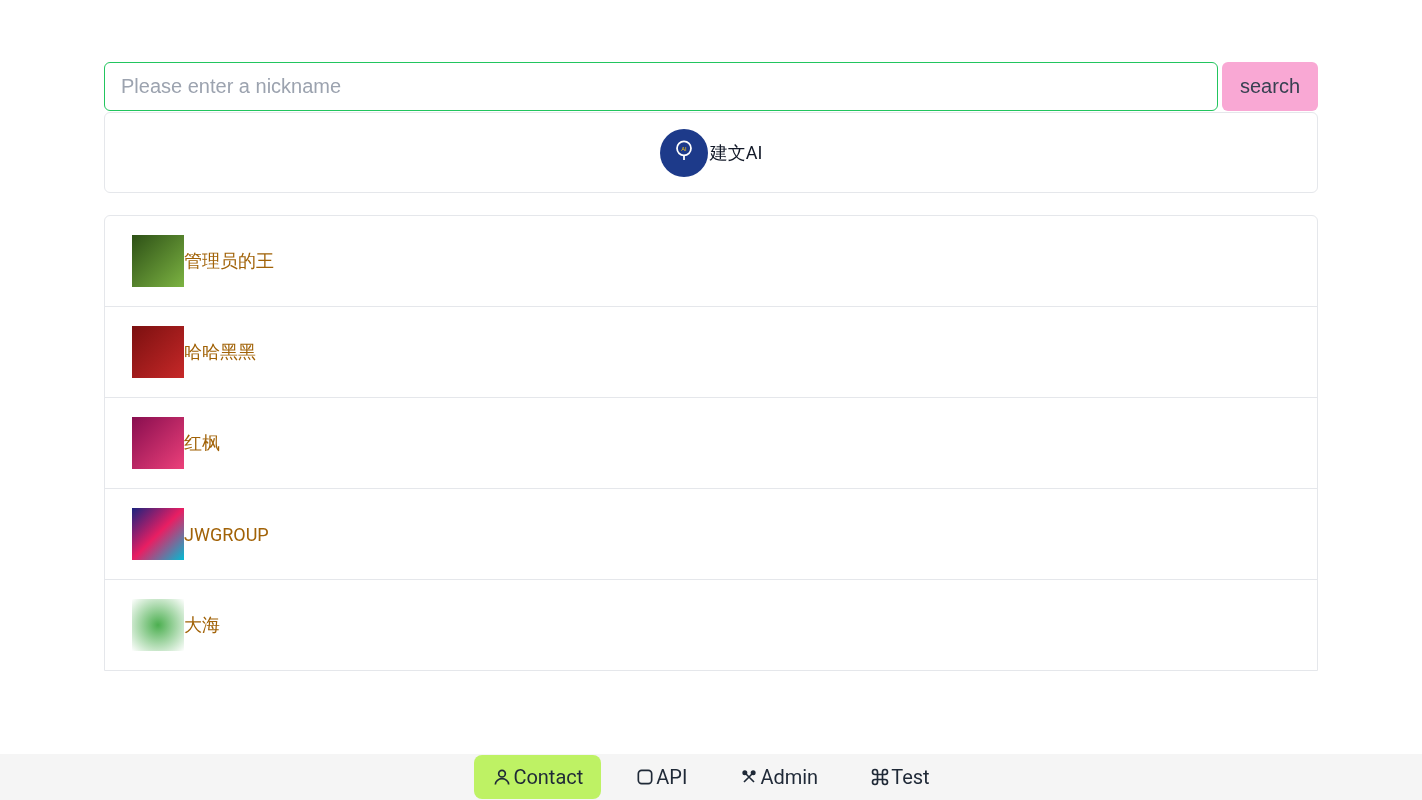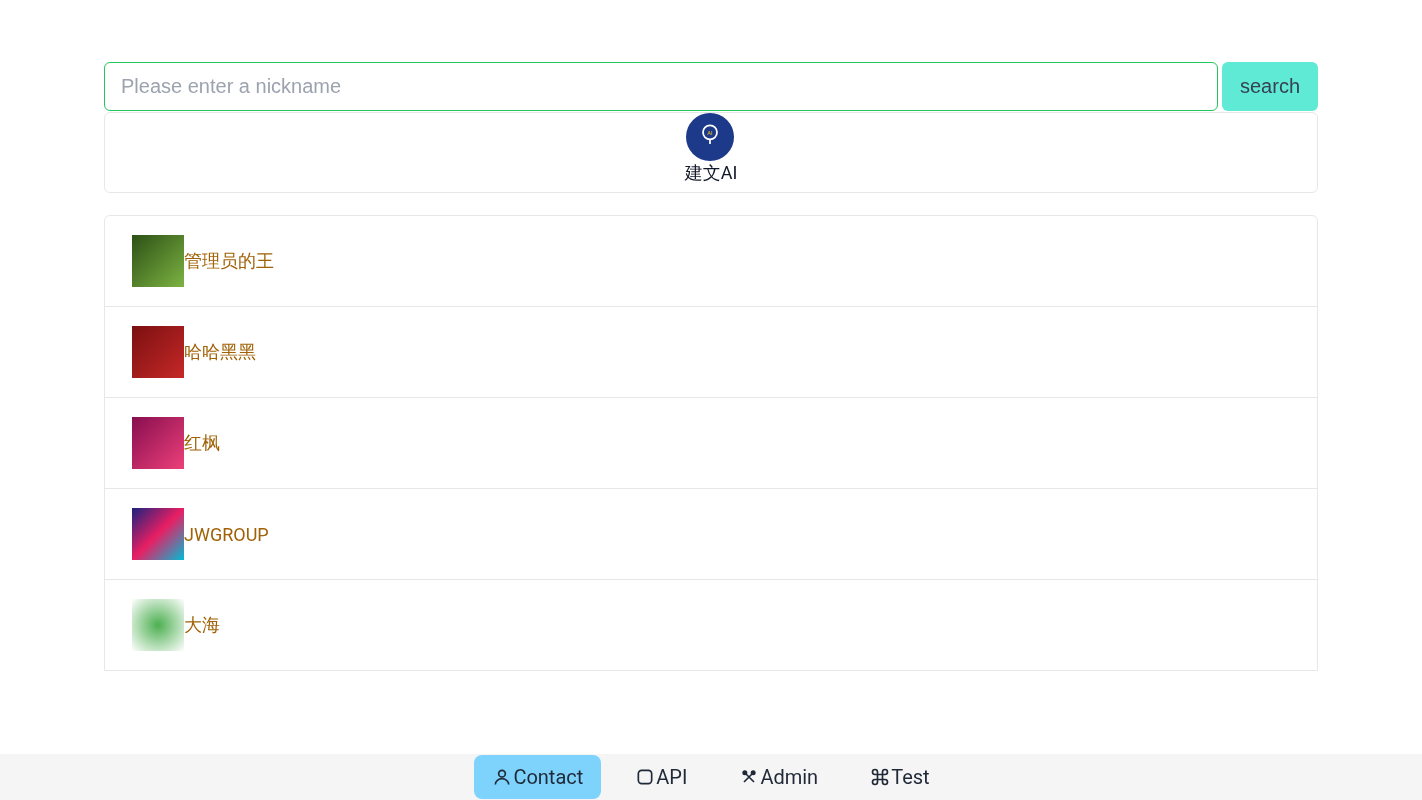--- a/index.html
+++ b/index.html
@@ -34,38 +34,37 @@
       font-size: 20px;
       color: #111827;
       outline: none;
     }
     .search-input::placeholder {
       color: #9ca3af;
     }
     .search-btn {
       height: 49px;
       padding: 0 18px;
-      background: #5eead4;
+      background: #f9a8d4;
       border: none;
       border-radius: 6px;
       font-size: 20px;
       color: #374151;
       cursor: pointer;
       margin-left: 4px;
     }
     .ai-row {
       border: 1px solid #e5e7eb;
       border-radius: 6px;
       margin-top: 1px;
       height: 81px;
       display: flex;
       align-items: center;
-      justify-content: flex-start;
-      cursor: pointer;
-      flex-direction: column;
+      justify-content: center;
+      cursor: pointer;
     }
     .ai-avatar {
       width: 48px;
       height: 48px;
       border-radius: 50%;
       background: #1d3a8a;
       display: flex;
       align-items: center;
       justify-content: center;
       margin-right: 2px;
@@ -116,21 +115,21 @@
       display: flex;
       align-items: center;
       padding: 10px 18px;
       border-radius: 8px;
       font-size: 20px;
       color: #1f2937;
       cursor: pointer;
       gap: 1px;
     }
     .nav-item.active {
-      background: #7dd3fc;
+      background: #bef264;
     }
     .nav-icon {
       width: 20px;
       height: 20px;
       display: inline-flex;
       align-items: center;
       justify-content: center;
     }
     
     .av0 { background: linear-gradient(135deg,#2d5016,#7cb342); }

